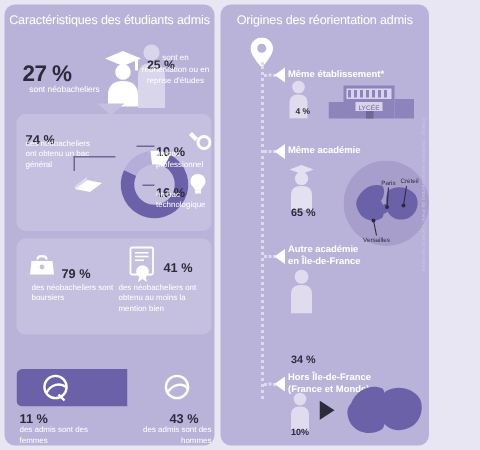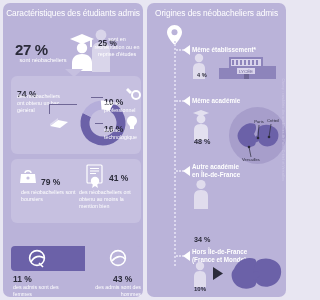--- a/index.html
+++ b/index.html
@@ -258,21 +258,21 @@
       <circle cx="10" cy="9" r="7.4" fill="none" stroke="#ffffff" stroke-width="1.6"></circle>
       <path d="M4 12 c4 -5 10 -6 13 -2" fill="none" stroke="#ffffff" stroke-width="1.6"></path>
     </svg>
     <div id="txt-57" class="big-pct">11 %</div>
     <div id="cap-57" class="cap">des admis sont des femmes</div>
     <div id="txt-43" class="big-pct">43 %</div>
     <div id="cap-43" class="cap">des admis sont des hommes</div>
   </div>
 
   <div class="panel" id="right-panel">
-    <div class="panel-title">Origines des néobacheliers admis</div>
+    <div class="panel-title">Origines des réorientation admis</div>
 
     <svg id="map-pin" width="15" height="20" viewBox="0 0 15 20">
       <path d="M7.5 0 C3.4 0 0 3.3 0 7.4 C0 12.5 7.5 20 7.5 20 C7.5 20 15 12.5 15 7.4 C15 3.3 11.6 0 7.5 0 z" fill="#ffffff"></path>
       <circle cx="7.5" cy="7.2" r="3" fill="#bab3d9"></circle>
     </svg>
 
     <div id="timeline"></div>
 
     <div class="branch-dots" id="dots-1"></div>
     <div class="branch-arrow" id="arrow-1"></div>
@@ -302,21 +302,21 @@
     </svg>
 
     <div class="branch-dots" id="dots-2"></div>
     <div class="branch-arrow" id="arrow-2"></div>
     <div class="branch-label" id="lbl-2">Même académie</div>
     <svg style="position:absolute;left:43px;top:103px;opacity:.6;" width="22" height="34" viewBox="0 0 22 34">
       <path d="M3 7 L11 4 L19 7 L11 10 Z" fill="#ffffff"></path>
       <circle cx="11" cy="13" r="4.4" fill="#ffffff"></circle>
       <path d="M11 18 c-6 0 -7 3 -7 7 v9 h14 v-9 c0 -4 -1 -7 -7 -7 z" fill="#ffffff"></path>
     </svg>
-    <div class="stat-pct" id="pct-48">48 %</div>
+    <div class="stat-pct" id="pct-48">65 %</div>
 
     <svg style="position:absolute;left:82px;top:104px;" width="57" height="57" viewBox="0 0 57 57">
       <circle cx="28.5" cy="28.5" r="28.5" fill="#a79ecb"></circle>
       <path d="M10 24 c4 -7 11 -9 16 -7 c2 3 1 7 -1 10 c2 3 3 7 1 11 c-5 4 -13 2 -16 -4 c-2 -4 -2 -7 0 -10 z" fill="#6b61a8"></path>
       <path d="M30 20 c6 -4 14 -2 18 3 c3 5 1 12 -4 15 c-6 3 -13 1 -15 -5 c-1 -5 -1 -10 1 -13 z" fill="#6b61a8"></path>
       <path d="M26 30 c2 -2 4 -2 5 1 c-1 3 -3 5 -5 4 z" fill="#6b61a8"></path>
       <circle cx="29" cy="31" r="1.3" fill="#2b2b3a"></circle>
       <circle cx="40" cy="30" r="1.3" fill="#2b2b3a"></circle>
       <circle cx="20" cy="40" r="1.3" fill="#2b2b3a"></circle>
       <path d="M29 31 L30 18" stroke="#2b2b3a" stroke-width="0.7"></path>

